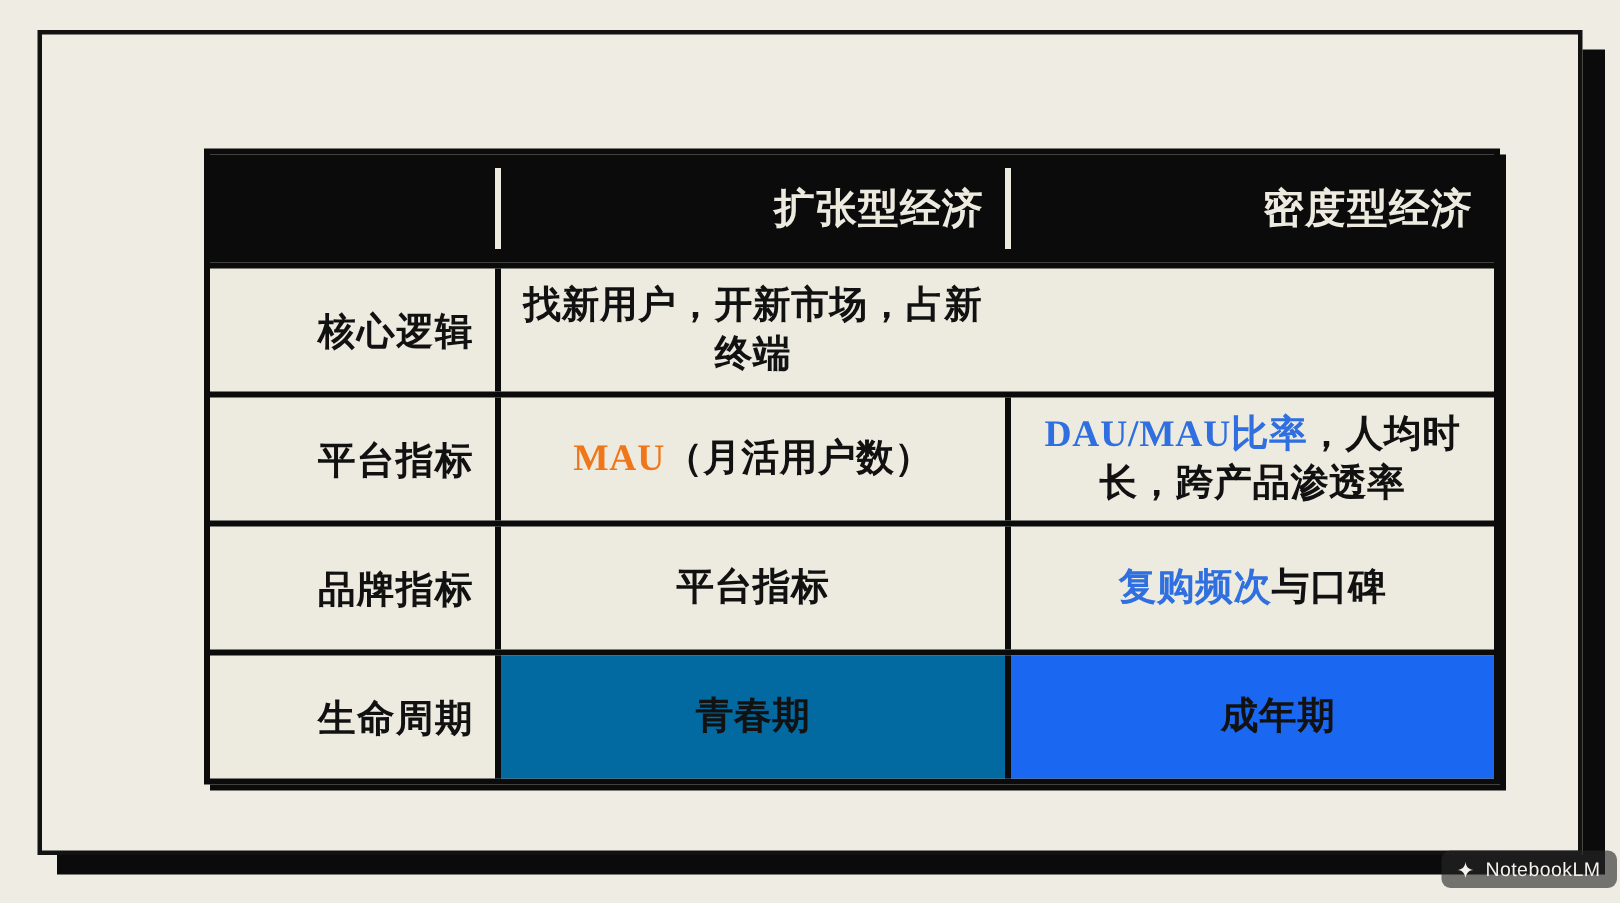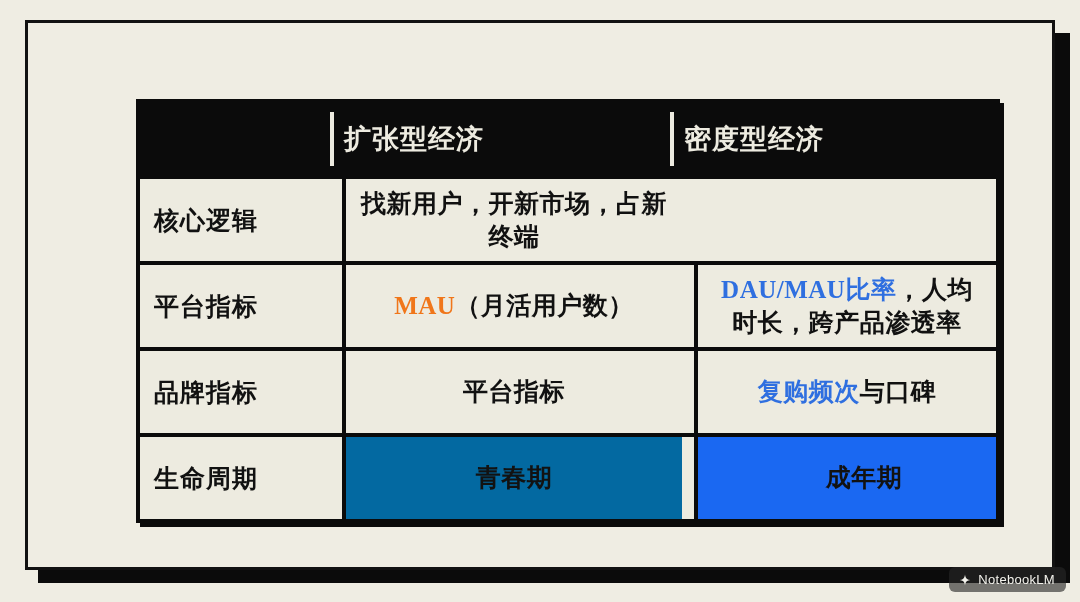--- a/index.html
+++ b/index.html
@@ -69,31 +69,30 @@
     box-sizing: border-box;
   }
 
   .row.header-row {
     height: 72px;
     background: #0B0B0B;
   }
   .row.body-row {
     flex: 1 1 0;
     border-top: 4px solid #0B0B0B;
-    gap: 12px;
   }
   .row.body-row:first-of-type {
     border-top: none;
   }
 
   .cell {
     box-sizing: border-box;
     display: flex;
     align-items: center;
-    justify-content: flex-start;
+    justify-content: flex-end;
     padding: 6px 14px;
     overflow: hidden;
   }
 
   
   .col-label  { width: 190px; flex: 0 0 190px; }
   .col-mid    { width: 340px; flex: 0 0 340px; }
   .col-right  { flex: 1 1 auto; }
 
   .row.body-row .col-mid,
@@ -156,21 +155,21 @@
   }
   .fill-orange .body-text,
   .fill-blue .body-text {
     color: #121212;
     text-align: center;
   }
 
   
   .watermark {
     position: absolute;
-    right: 14px;
+    right: 2px;
     bottom: 10px;
     display: flex;
     align-items: center;
     gap: 6px;
     padding: 5px 11px 5px 9px;
     border-radius: 6px;
     background: rgba(38, 38, 38, 0.62);
     color: #F3F2EC;
     font-size: 13px;
     letter-spacing: 0.3px;

